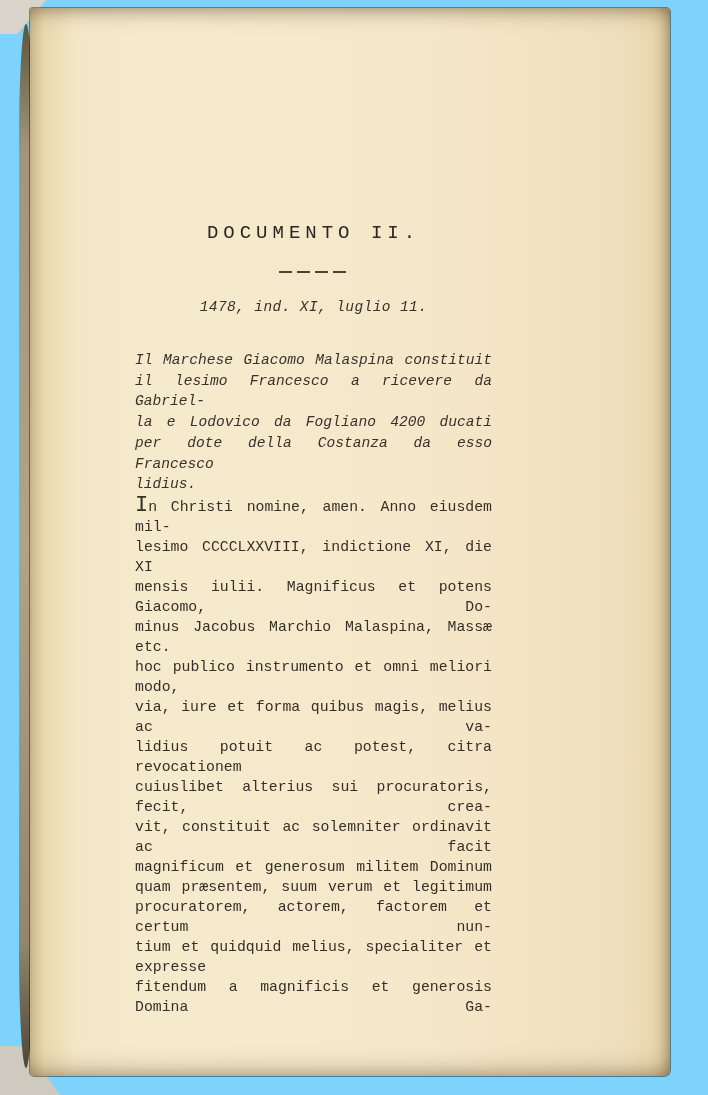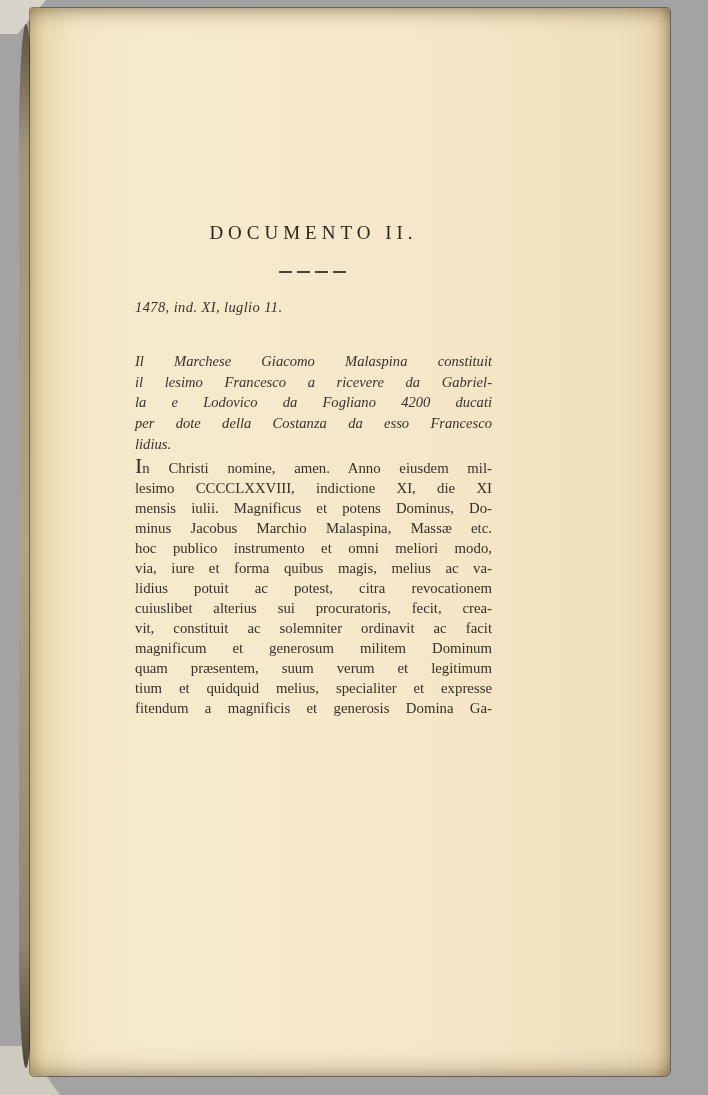--- a/index.html
+++ b/index.html
@@ -4,23 +4,23 @@
 <style>
   html, body {
     margin: 0;
     padding: 0;
     background: #0b0806;
   }
   .scan {
     position: relative;
     width: 708px;
     height: 1095px;
-    background: #a3a3a3;
+    background: #7dd3fc;
     overflow: hidden;
-    font-family: Liberation Serif, serif;
+    font-family: Liberation Mono, monospace;
   }
   
   .corner-top-left {
     position: absolute;
     left: 0; top: 0;
     width: 46px; height: 34px;
     background: #d8d4c9;
     clip-path: polygon(0 0, 100% 0, 38% 100%, 0 100%);
   }
   .corner-bottom-left {
@@ -66,20 +66,21 @@
     color: #2d261f;
   }
   .rule {
     width: 70px;
     height: 2px;
     margin: 27px auto 0 auto;
     background: repeating-linear-gradient(90deg, #4a4236 0 13px, rgba(0,0,0,0) 13px 18px);
   }
   .date-line {
     margin-top: 26px;
+    text-align: center;
     font-style: italic;
     font-size: 14.5px;
     letter-spacing: .4px;
     color: #38322b;
   }
   .summary {
     margin-top: 35px;
     font-style: italic;
     font-size: 14.6px;
     line-height: 20.7px;
@@ -124,28 +125,29 @@
         <div class="line">Il Marchese Giacomo Malaspina constituit</div>
         <div class="line">il lesimo Francesco a ricevere da Gabriel-</div>
         <div class="line">la e Lodovico da Fogliano 4200 ducati</div>
         <div class="line">per dote della Costanza da esso Francesco</div>
         <div class="line last">lidius.</div>
       </div>
 
       <div class="bodytext">
         <div class="line"><span class="initial">I</span><span>n Christi nomine, amen. Anno eiusdem mil-</span></div>
         <div class="line">lesimo CCCCLXXVIII, indictione XI, die XI</div>
-        <div class="line">mensis iulii. Magnificus et potens Dominus, Do-</div>
+        <div class="line">mensis iulii. Magnificus et potens Giacomo, Do-</div>
         <div class="line">minus Jacobus Marchio Malaspina, Massæ etc.</div>
         <div class="line">hoc publico instrumento et omni meliori modo,</div>
         <div class="line">via, iure et forma quibus magis, melius ac va-</div>
         <div class="line">lidius potuit ac potest, citra revocationem</div>
         <div class="line">cuiuslibet alterius sui procuratoris, fecit, crea-</div>
         <div class="line">vit, constituit ac solemniter ordinavit ac facit</div>
         <div class="line">magnificum et generosum militem Dominum</div>
         <div class="line">quam præsentem, suum verum et legitimum</div>
+        <div class="line">procuratorem, actorem, factorem et certum nun-</div>
         <div class="line">tium et quidquid melius, specialiter et expresse</div>
         <div class="line">fitendum a magnificis et generosis Domina Ga-</div>
       </div>
 
     </div>
   </div>
 </div>
 
 </body></html>

